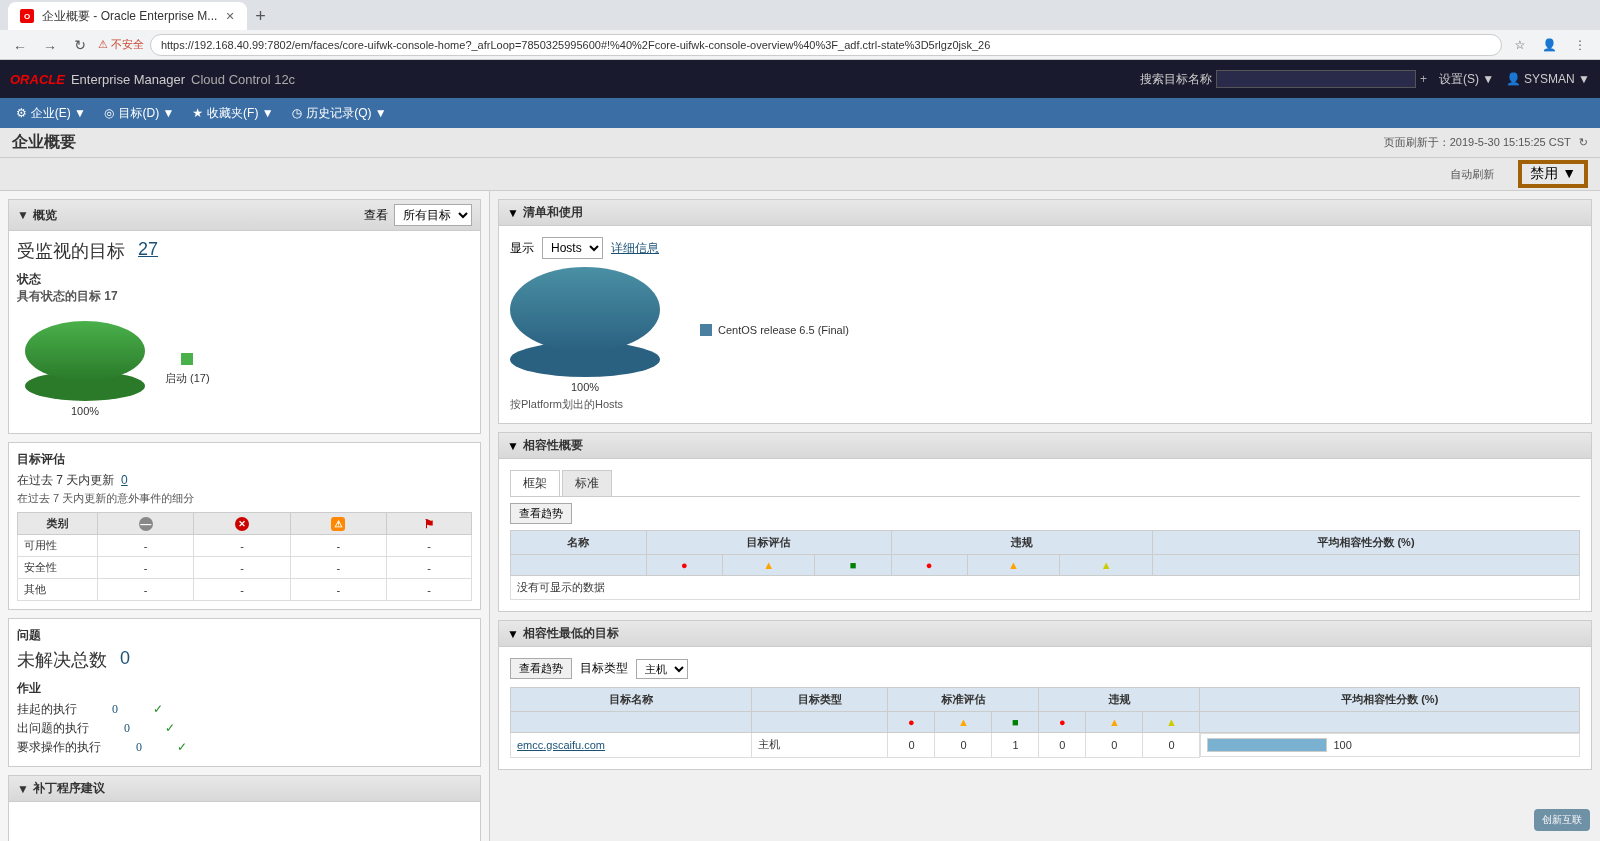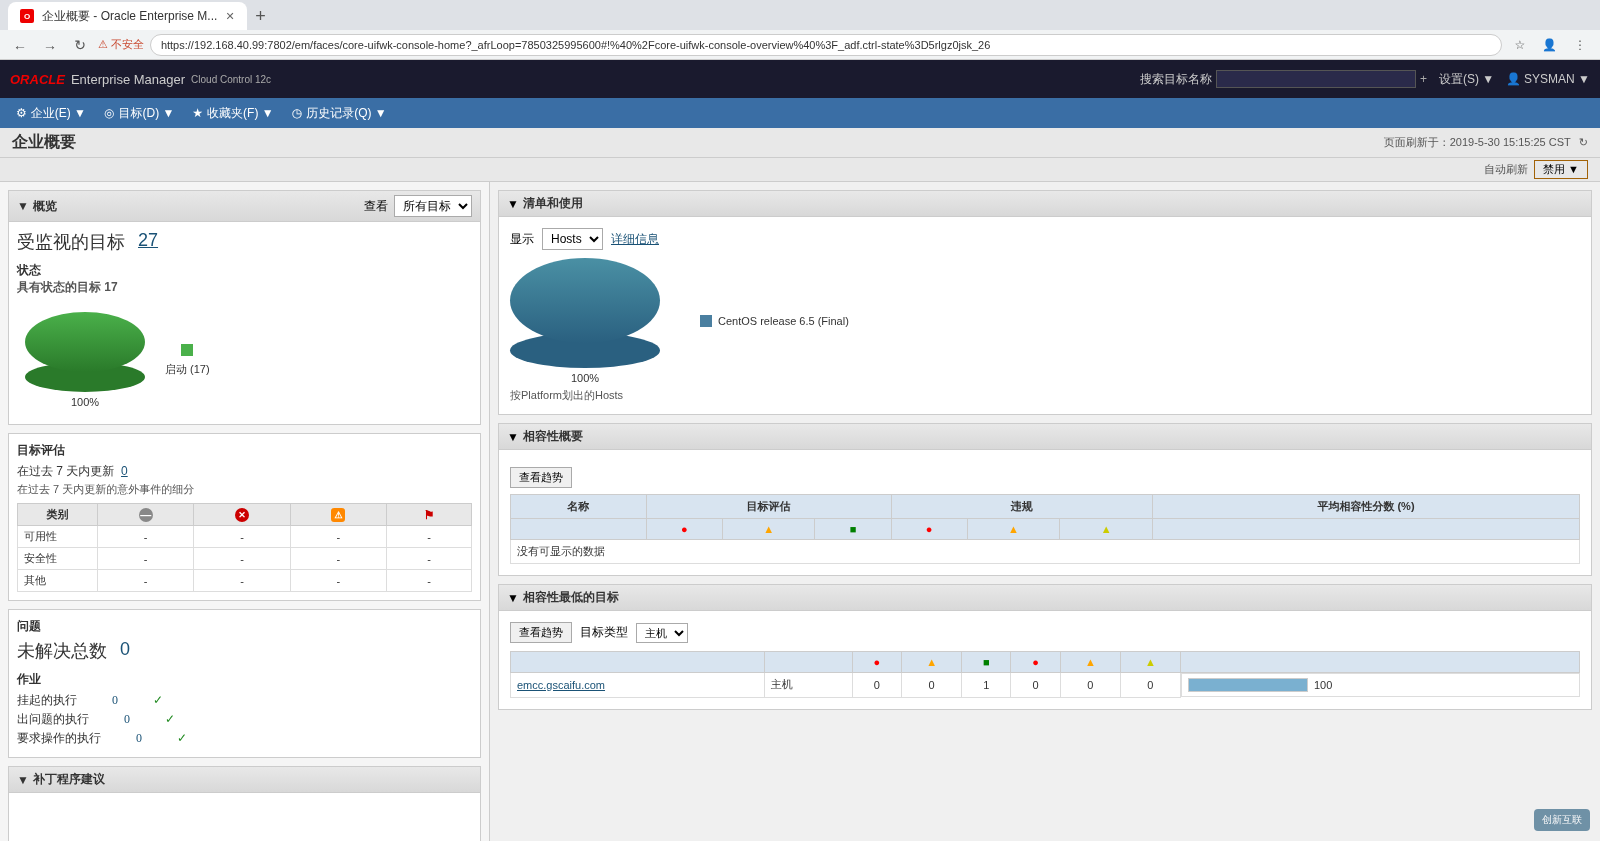--- a/index.html
+++ b/index.html
@@ -18,32 +18,32 @@
     .security-icon { color: #c94b32; }
     .address-bar { flex: 1; height: 22px; background: #fff; border: 1px solid #ccc; border-radius: 11px; padding: 0 10px; font-size: 11px; color: #333; display: flex; align-items: center; }
     .nav-right { display: flex; align-items: center; gap: 6px; }
     .nav-icon-btn { width: 24px; height: 24px; display: flex; align-items: center; justify-content: center; cursor: pointer; color: #555; }
 
     
     .app-header { background: #1a1a2e; height: 38px; display: flex; align-items: center; justify-content: space-between; padding: 0 10px; }
     .app-logo { display: flex; align-items: center; gap: 6px; }
     .oracle-logo { color: #e00; font-size: 13px; font-weight: bold; font-style: italic; }
     .em-title { color: #ccc; font-size: 13px; }
-    .em-subtitle { color: #aaa; font-size: 10px; }
+    .em-subtitle { color: #aaa; font-size: 13px; }
     .header-right { display: flex; align-items: center; gap: 12px; color: #ccc; font-size: 12px; }
     .header-search { display: flex; align-items: center; gap: 4px; }
     .header-search-input { width: 200px; height: 18px; background: #2a2a4a; border: 1px solid #555; color: #fff; padding: 0 4px; font-size: 11px; }
 
     
     .app-nav { background: #3a6ea5; height: 30px; display: flex; align-items: center; padding: 0 8px; gap: 2px; }
     .nav-item { display: flex; align-items: center; gap: 4px; color: #fff; font-size: 12px; padding: 0 8px; height: 30px; cursor: pointer; }
     .page-header { background: #e8e8e8; padding: 4px 12px; display: flex; justify-content: space-between; align-items: center; border-bottom: 1px solid #ccc; }
     .page-title { font-size: 16px; color: #333; font-weight: bold; }
     .page-refresh { display: flex; align-items: center; gap: 8px; font-size: 11px; color: #555; }
-    .auto-refresh-bar { background: #e8e8e8; padding: 2px 12px; display: flex; justify-content: flex-end; align-items: center; gap: 6px; font-size: 11px; color: #555; border-bottom: 1px solid #ccc; }
+    .auto-refresh-bar { background: #e8e8e8; padding: 2px 12px; display: flex; justify-content: flex-end; align-items: center; gap: 24px; font-size: 11px; color: #555; border-bottom: 1px solid #ccc; }
 
     
     .main-layout { display: flex; flex: 1; overflow: hidden; }
     .left-panel { width: 490px; background: #f5f5f5; border-right: 1px solid #ccc; overflow-y: auto; padding: 8px; }
     .right-panel { flex: 1; overflow-y: auto; padding: 8px; background: #f0f0f0; }
 
     
     .section { background: #fff; border: 1px solid #ccc; margin-bottom: 8px; }
     .section-header { background: linear-gradient(to bottom, #e8e8e8, #d8d8d8); padding: 4px 8px; display: flex; align-items: center; justify-content: space-between; border-bottom: 1px solid #ccc; }
     .section-title { font-size: 12px; font-weight: bold; color: #333; display: flex; align-items: center; gap: 4px; }
@@ -192,21 +192,21 @@
 
 <div class="page-header">
   <span class="page-title">企业概要</span>
   <div class="page-refresh">
     <span>页面刷新于：2019-5-30 15:15:25 CST</span>
     <span style="cursor:pointer;">↻</span>
   </div>
 </div>
 <div class="auto-refresh-bar">
   <span>自动刷新</span>
-  <button style="background:#e8e8e8; border:1px solid #a16207; padding:1px 8px; font-size:11px; cursor:pointer;">禁用 ▼</button>
+  <button style="background:#e8e8e8; border:4px solid #a16207; padding:1px 8px; font-size:14px; cursor:pointer;">禁用 ▼</button>
 </div>
 
 <div class="main-layout">
 
   <div class="left-panel">
 
     <div class="section">
       <div class="section-header">
         <div class="section-title">
           <span>▼</span>
@@ -374,20 +374,24 @@
         <div style="font-size:11px; color:#555; margin-top:4px;">按Platform划出的Hosts</div>
       </div>
     </div>
 
     <div class="right-section">
       <div class="right-section-header">
         <span>▼</span>
         <span class="right-section-title">相容性概要</span>
       </div>
       <div class="right-section-body">
+        <div class="compliance-tabs">
+          <div class="compliance-tab active">框架</div>
+          <div class="compliance-tab">标准</div>
+        </div>
         <div style="padding:6px 0; display:flex; align-items:center; gap:8px;">
           <button class="trend-btn">查看趋势</button>
         </div>
         <table class="compliance-table">
           <thead>
             <tr>
               <th>名称</th>
               <th colspan="3">目标评估</th>
               <th colspan="3">违规</th>
               <th>平均相容性分数 (%)</th>
@@ -420,20 +424,27 @@
       <div class="right-section-body">
         <div style="display:flex; align-items:center; gap:8px; margin-bottom:8px;">
           <button class="trend-btn">查看趋势</button>
           <span>目标类型</span>
           <select class="target-type-select">
             <option>主机</option>
           </select>
         </div>
         <table class="bottom-table">
           <thead>
+            <tr>
+              <th>目标名称</th>
+              <th>目标类型</th>
+              <th colspan="3">标准评估</th>
+              <th colspan="3">违规</th>
+              <th>平均相容性分数 (%)</th>
+            </tr>
             <tr>
               <th></th>
               <th></th>
               <th><span style="color:red; font-size:11px;">●</span></th>
               <th><span style="color:orange; font-size:11px;">▲</span></th>
               <th><span style="color:green; font-size:11px;">■</span></th>
               <th><span style="color:red; font-size:11px;">●</span></th>
               <th><span style="color:orange; font-size:11px;">▲</span></th>
               <th><span style="color:#cc0; font-size:11px;">▲</span></th>
               <th></th>

